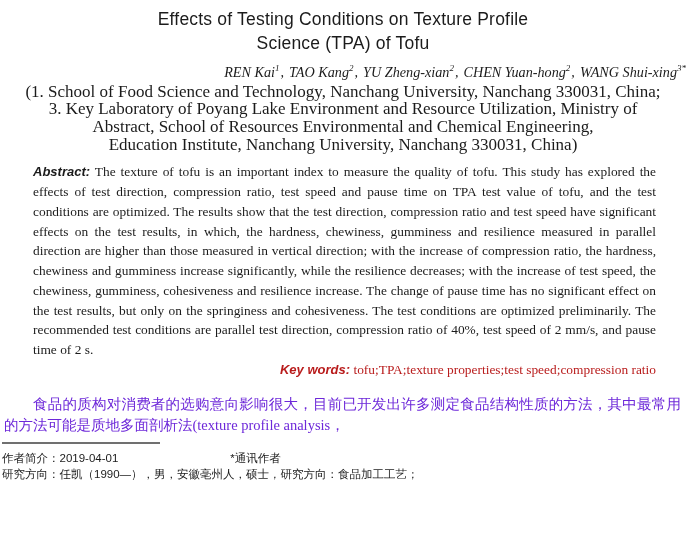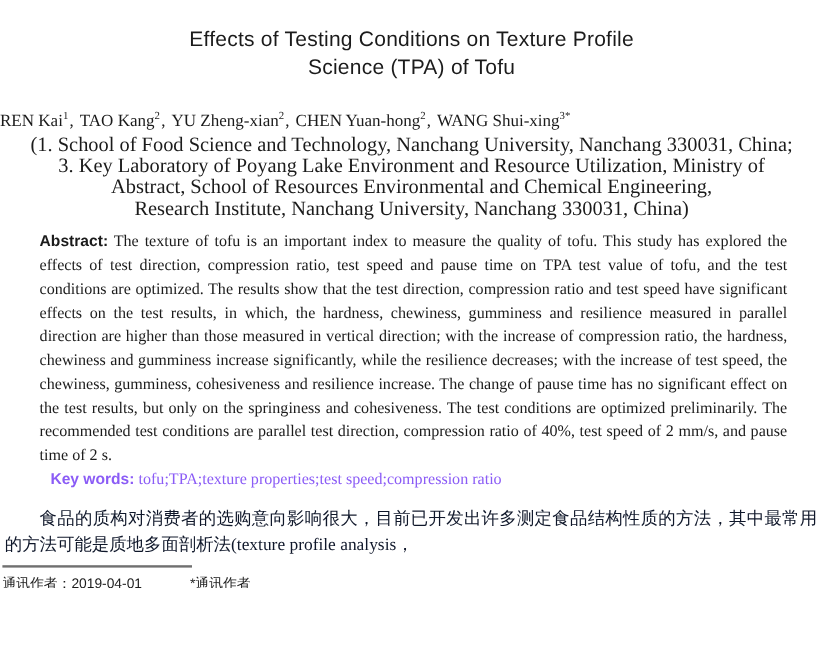--- a/index.html
+++ b/index.html
@@ -4,38 +4,39 @@
 <style>
   * { margin: 0; padding: 0; box-sizing: border-box; }
   html, body { background: #ffffff; }
   .page {
     position: relative;
     width: 686px;
     height: 490px;
     background: #ffffff;
     color: #1f1f1f;
     overflow: hidden;
-    padding-top: 20px;
+    padding-top: 7px;
     font-family: "Liberation Serif", serif;
   }
   .title {
     text-align: center;
     font-family: "Liberation Sans", sans-serif;
     font-weight: normal;
     font-size: 17.5px;
     line-height: 24px;
     color: #1b1b1b;
     letter-spacing: 0.2px;
   }
   .authors {
-    text-align: left;
+    text-align: right;
     font-size: 14.2px;
-    margin-top: 19px;
+    margin-top: 4px;
     line-height: 18px;
     color: #1b1b1b;
+    font-style: italic;
   }
   .authors sup { font-size: 9px; }
   .authors .sep { margin: 0 5px 0 1px; }
   .affiliations {
     text-align: center;
     font-size: 17px;
     line-height: 17.6px;
     margin-top: 2px;
     color: #1b1b1b;
   }
@@ -43,97 +44,98 @@
     margin: 9px 30px 0 33px;
     text-align: justify;
     font-size: 13.4px;
     line-height: 19.8px;
     color: #1b1b1b;
   }
   .label-bold {
     font-family: "Liberation Sans", sans-serif;
     font-weight: bold;
     font-size: 13px;
+    font-style: italic;
   }
   .keywords {
     margin: 0 30px 0 42px;
-    text-align: left;
+    text-align: right;
     font-size: 13.4px;
     line-height: 19.8px;
-    color: #8b5cf6;
+    color: #b91c1c;
   }
   .columns {
     display: flex;
     gap: 22px;
     margin: 14px 5px 0 4px;
   }
   .col {
     flex: 1;
     text-align: justify;
     font-size: 14.5px;
     line-height: 21.5px;
-    color: #0f172a;
+    color: #6d28d9;
   }
   .col sup { font-size: 9px; }
   .indent-first { text-indent: 2em; }
   .footrule {
     margin: 5px 0 0 2px;
     width: 158px;
     border-top: 2px solid #707070;
   }
   .footer {
     margin: 6px 0 0 2px;
     font-family: "Liberation Sans", sans-serif;
     font-size: 11.5px;
     line-height: 16.5px;
     color: #1b1b1b;
   }
-  .footer .corr { display: inline-block; margin-left: 40px; }
+  .footer .corr { display: inline-block; margin-left: 112px; }
   .footer .bio2 { padding-left: 50px; }
 </style>
 </head>
 <body>
 
 <div class="page">
 
   <div class="title">
     <div>Effects of Testing Conditions on Texture Profile</div>
     <div>Science (TPA) of Tofu</div>
   </div>
 
   <div class="authors">
     <span><span>REN Kai</span><sup>1</sup></span><span class="sep">,</span><span><span>TAO Kang</span><sup>2</sup></span><span class="sep">,</span><span><span>YU Zheng-xian</span><sup>2</sup></span><span class="sep">,</span><span><span>CHEN Yuan-hong</span><sup>2</sup></span><span class="sep">,</span><span><span>WANG Shui-xing</span><sup>3*</sup></span>
   </div>
 
   <div class="affiliations">
     <div>(1. School of Food Science and Technology, Nanchang University, Nanchang 330031, China;</div>
     <div>3. Key Laboratory of Poyang Lake Environment and Resource Utilization, Ministry of</div>
     <div>Abstract, School of Resources Environmental and Chemical Engineering,</div>
-    <div>Research Institute, Nanchang University, Nanchang 330031, China)</div>
+    <div>Education Institute, Nanchang University, Nanchang 330031, China)</div>
   </div>
 
   <div class="abstract">
     <span class="label-bold">Abstract:</span>
     <span>The texture of tofu is an important index to measure the quality of tofu. This study has explored the effects of test direction, compression ratio, test speed and pause time on TPA test value of tofu, and the test conditions are optimized. The results show that the test direction, compression ratio and test speed have significant effects on the test results, in which, the hardness, chewiness, gumminess and resilience measured in parallel direction are higher than those measured in vertical direction; with the increase of compression ratio, the hardness, chewiness and gumminess increase significantly, while the resilience decreases; with the increase of test speed, the chewiness, gumminess, cohesiveness and resilience increase. The change of pause time has no significant effect on the test results, but only on the springiness and cohesiveness. The test conditions are optimized preliminarily. The recommended test conditions are parallel test direction, compression ratio of 40%, test speed of 2 mm/s, and pause time of 2 s.</span>
   </div>
 
   <div class="keywords">
     <span class="label-bold">Key words:</span>
     <span>tofu;TPA;texture properties;test speed;compression ratio</span>
   </div>
 
   <div class="columns">
     <div class="col indent-first">食品的质构对消费者的选购意向影响很大，目前已开发出许多测定食品结构性质的方法，其中最常用的方法可能是质地多面剖析法(texture profile analysis，</div>
   </div>
 
   <div class="footrule"></div>
 
   <div class="footer">
     <div>
-      <span>通讯作者：</span><span>2019-04-01</span><span class="corr">*通讯作者</span>
+      <span>作者简介：</span><span>2019-04-01</span><span class="corr">*通讯作者</span>
     </div>
     <div>
       <span>研究方向：</span><span>任凯（1990—），男，安徽亳州人，硕士，研究方向：食品加工工艺；</span>
     </div>
     <div class="bio2">
       
     </div>
   </div>
 
 </div>

